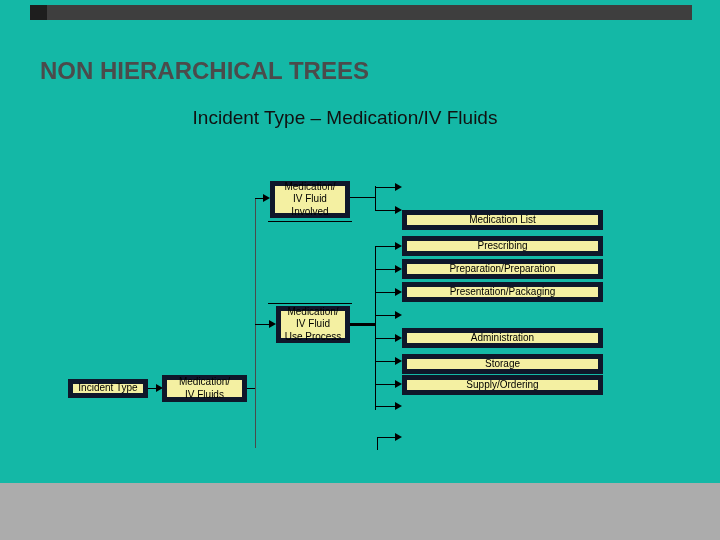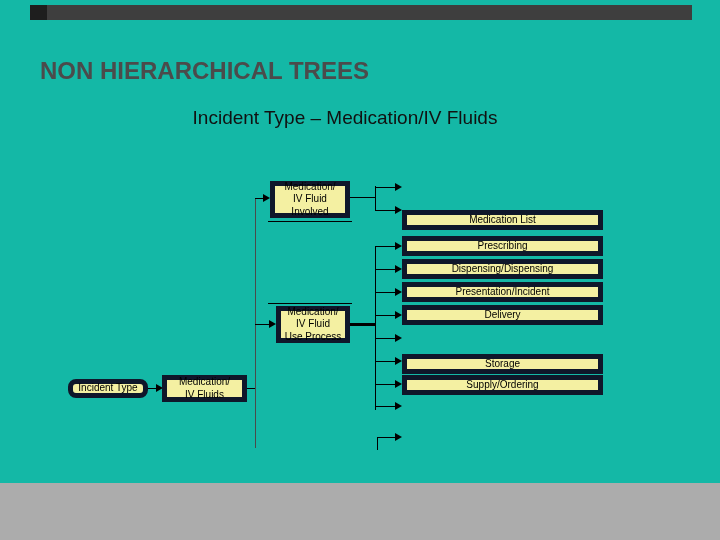--- a/index.html
+++ b/index.html
@@ -43,21 +43,21 @@
 <body>
 
 <div id="slide">
 
   <div class="topbar-accent"></div>
   <div class="topbar"></div>
 
   <div class="slide-title">NON HIERARCHICAL TREES</div>
   <div class="diagram-title">Incident Type – Medication/IV Fluids</div>
 
-  <div class="box" style="left:68px;top:379px;width:80px;height:19px;border-radius:8px;">Incident Type</div>
+  <div class="box" style="left:68px;top:379px;width:80px;height:19px;">Incident Type</div>
 
   <div class="hline" style="left:148px;top:388px;width:9px;"></div>
   <div class="arr" style="left:156px;top:384px;"></div>
 
   <div class="box" style="left:162px;top:375px;width:85px;height:27px;">Medication/
 IV Fluids</div>
 
   <div class="hline" style="left:247px;top:388px;width:8px;"></div>
   <div class="vline gray" style="left:255px;top:198px;height:250px;"></div>
 
@@ -98,23 +98,23 @@
   <div class="hline" style="left:375px;top:338px;width:21px;"></div>
   <div class="arr" style="left:395px;top:334px;"></div>
   <div class="hline" style="left:375px;top:361px;width:21px;"></div>
   <div class="arr" style="left:395px;top:357px;"></div>
   <div class="hline" style="left:375px;top:384px;width:21px;"></div>
   <div class="arr" style="left:395px;top:380px;"></div>
   <div class="hline" style="left:375px;top:406px;width:21px;"></div>
   <div class="arr" style="left:395px;top:402px;"></div>
 
   <div class="box leaf" style="top:236px;">Prescribing</div>
-  <div class="box leaf" style="top:259px;">Dispensing/Dispensing</div>
-  <div class="box leaf" style="top:282px;">Presentation/Incident</div>
-  <div class="box leaf" style="top:305px;">Delivery</div>
+  <div class="box leaf" style="top:259px;">Preparation/Preparation</div>
+  <div class="box leaf" style="top:282px;">Presentation/Packaging</div>
+  <div class="box leaf" style="top:328px;">Administration</div>
   <div class="box leaf" style="top:351px;margin-top:24px;">Supply/Ordering</div>
   <div class="box leaf" style="top:354px;">Storage</div>
 
   <div class="vline" style="left:377px;top:437px;height:13px;"></div>
   <div class="hline" style="left:377px;top:437px;width:19px;"></div>
   <div class="arr" style="left:395px;top:433px;"></div>
 
   <div class="footer">
     
     

